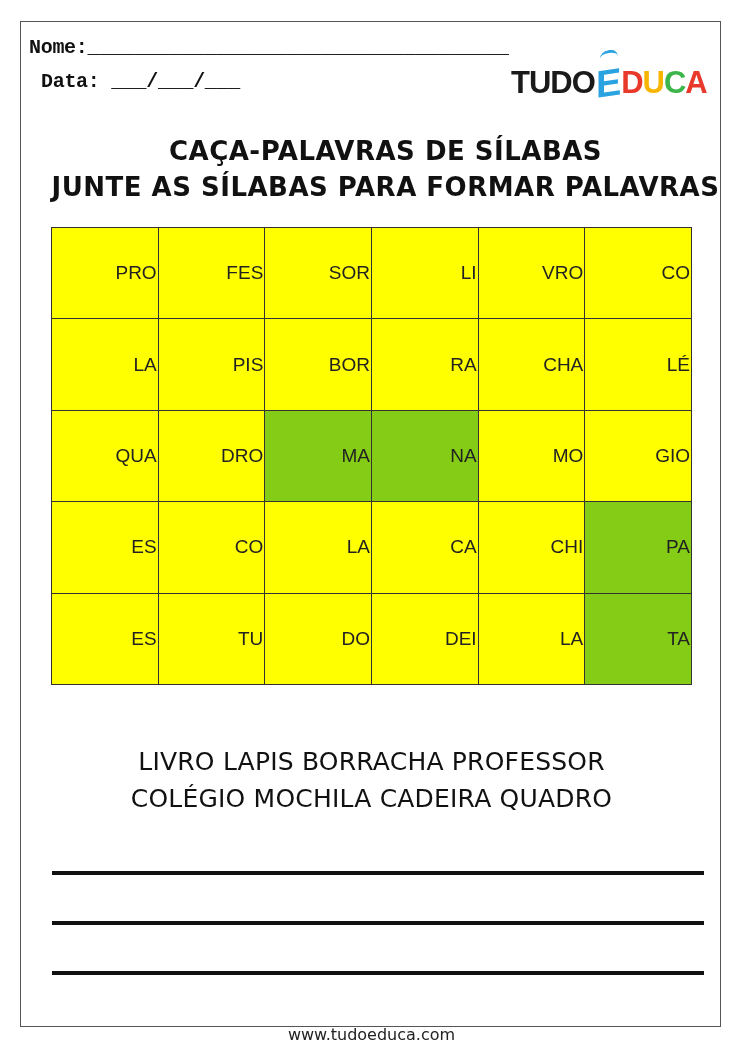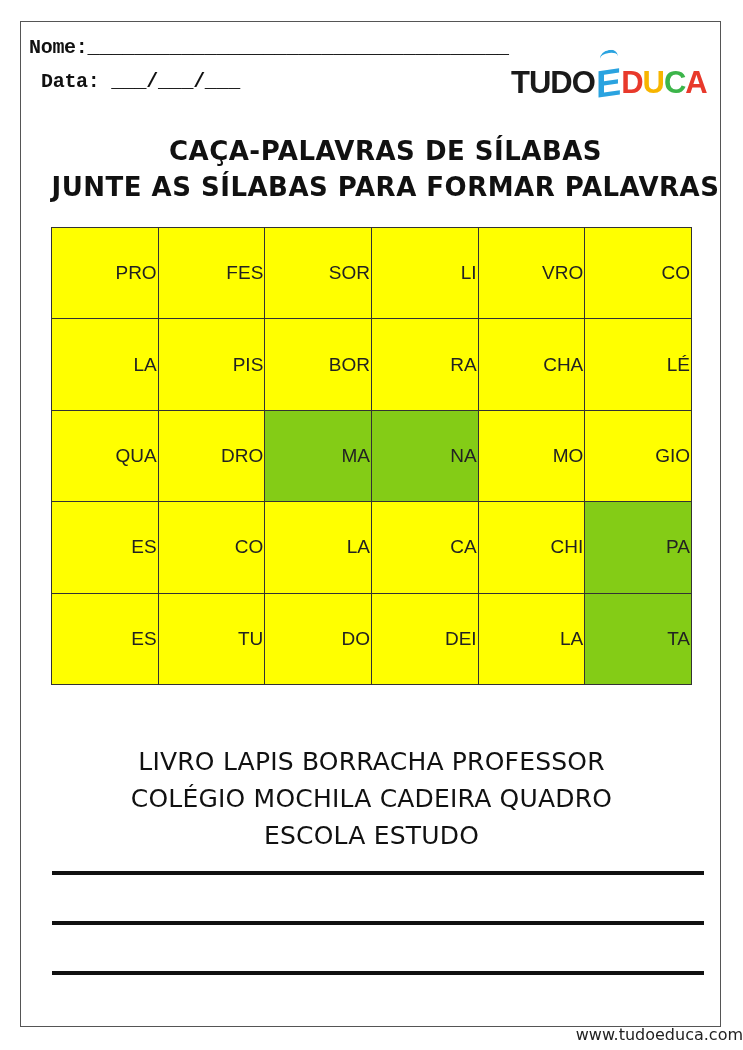--- a/index.html
+++ b/index.html
@@ -14,21 +14,21 @@
   .logo .book { position:absolute; left:4px; top:-12px; width:18px; height:12px; border-top:3px solid #2aa3e0; border-radius:50% 50% 0 0; }
   .title { position:absolute; left:14px; width:743px; text-align:center; font-weight:bold; font-size:26px; letter-spacing:0.5px; font-family:"DejaVu Sans", sans-serif; }
   .t1 { top:136px; }
   .t2 { top:172px; }
   table.grid { position:absolute; left:51px; top:227px; width:641px; height:458px; border-collapse:collapse; table-layout:fixed; }
   table.grid td { border:1.5px solid #333; text-align:right; vertical-align:middle; font-family:"Liberation Sans", sans-serif; font-size:19px; color:#222; }
   td.y { background:#ffff00; }
   td.w { background:#84cc16; }
   .words { position:absolute; left:0; width:743px; text-align:center; font-size:25px; font-family:"DejaVu Sans", sans-serif; font-weight:normal; line-height:37px; top:703px; letter-spacing:0.2px;margin-top:40px; }
   .rule { position:absolute; left:52px; width:652px; height:4px; background:#111; }
-  .footer { position:absolute; left:0; width:743px; top:1025px; text-align:right; font-size:16px; font-family:"DejaVu Sans", sans-serif; color:#222; }
+  .footer { position:absolute; left:0; width:743px; top:1025px; text-align:center; font-size:16px; font-family:"DejaVu Sans", sans-serif; color:#222; }
 </style>
 </head>
 <body>
 
 <div class="frame"></div>
 
 <div class="hdr-line nome">Nome:____________________________________</div>
 <div class="hdr-line data">Data: ___/___/___</div>
 
 <div class="logo">
@@ -84,20 +84,19 @@
         <td class="y">DEI</td>
         <td class="y">LA</td>
         <td class="w">TA</td>
       </tr>
     </tbody>
 </table>
 
 <div class="words">
   <div>LIVRO LAPIS BORRACHA PROFESSOR</div>
   <div>COLÉGIO MOCHILA CADEIRA QUADRO</div>
-  <div>ESCOLA ESTUDO</div>
 </div>
 
 <div class="rule" style="top:871px"></div>
 <div class="rule" style="top:921px"></div>
 <div class="rule" style="top:971px"></div>
 
 <div class="footer">www.tudoeduca.com</div>
 
 </body></html>

